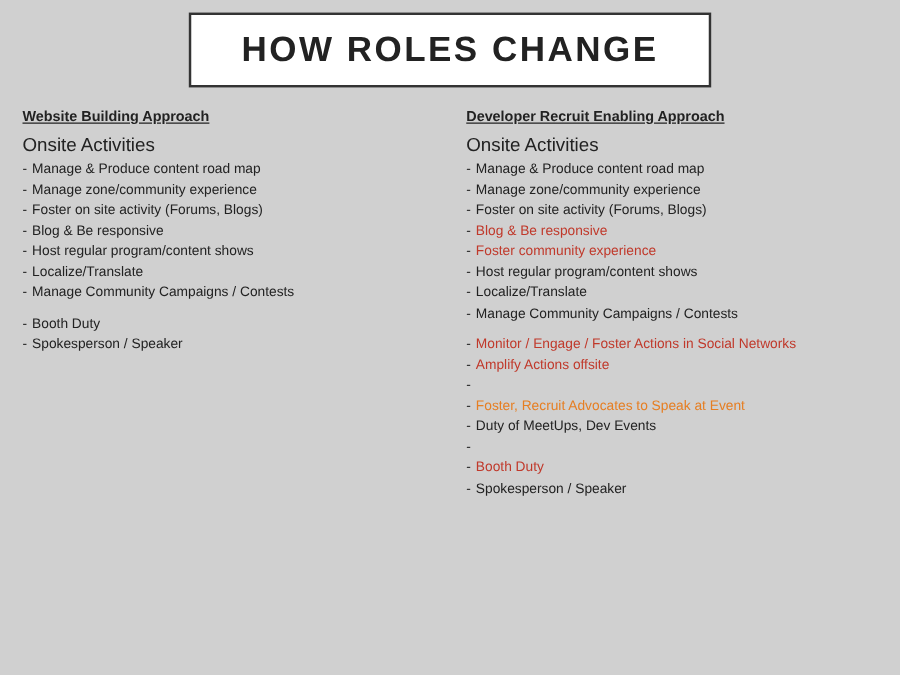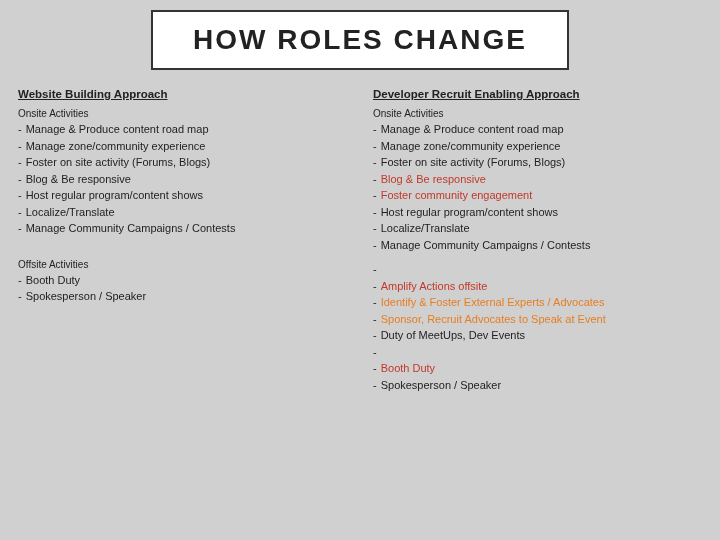--- a/index.html
+++ b/index.html
@@ -45,21 +45,21 @@
       padding: 0 8px;
     }
     .col-header {
       font-size: 11.5px;
       font-weight: bold;
       text-decoration: underline;
       margin-bottom: 4px;
       color: #222;
     }
     .section-title {
-      font-size: 10px;
+      font-size: 15px;
       font-weight: normal;
       color: #222;
       margin-bottom: 2px;
       margin-top: 8px;
     }
     .section-title:first-of-type {
       margin-top: 0;
     }
     ul.items {
       list-style: none;
@@ -128,21 +128,20 @@
             <span>Localize/Translate</span>
           </li>
           <li>
             <span class="dash">-</span>
             <span>Manage Community Campaigns / Contests</span>
           </li>
         </ul>
 
       <div class="spacer"></div>
 
-      <div class="section-title offsite-section">Offsite Activities</div>
       <ul class="items" id="left-offsite">
           <li>
             <span class="dash">-</span>
             <span>Booth Duty</span>
           </li>
           <li>
             <span class="dash">-</span>
             <span>Spokesperson / Speaker</span>
           </li>
         </ul>
@@ -164,53 +163,53 @@
           <li>
             <span class="dash ">-</span>
             <span class="">Foster on site activity (Forums, Blogs)</span>
           </li>
           <li>
             <span class="dash highlight-red">-</span>
             <span class="highlight-red">Blog &amp; Be responsive</span>
           </li>
           <li>
             <span class="dash highlight-red">-</span>
-            <span class="highlight-red">Foster community engagement</span>
+            <span class="highlight-red">Foster community experience</span>
           </li>
           <li>
             <span class="dash ">-</span>
             <span class="">Host regular program/content shows</span>
           </li>
           <li>
             <span class="dash ">-</span>
             <span class="">Localize/Translate</span>
           </li>
           <li>
             <span class="dash ">-</span>
             <span class="">Manage Community Campaigns / Contests</span>
           </li>
         </ul>
 
       <div class="spacer"></div>
 
       <ul class="items" id="right-offsite">
           <li>
             <span class="dash highlight-red">-</span>
+            <span class="highlight-red">Monitor / Engage / Foster Actions in Social Networks</span>
           </li>
           <li>
             <span class="dash highlight-red">-</span>
             <span class="highlight-red">Amplify Actions offsite</span>
           </li>
           <li>
             <span class="dash highlight-orange">-</span>
-            <span class="highlight-orange">Identify &amp; Foster External Experts / Advocates</span>
           </li>
           <li>
             <span class="dash highlight-orange">-</span>
-            <span class="highlight-orange">Sponsor, Recruit Advocates to Speak at Event</span>
+            <span class="highlight-orange">Foster, Recruit Advocates to Speak at Event</span>
           </li>
           <li>
             <span class="dash ">-</span>
             <span class="">Duty of MeetUps, Dev  Events</span>
           </li>
           <li>
             <span class="dash ">-</span>
           </li>
           <li>
             <span class="dash highlight-red">-</span>

